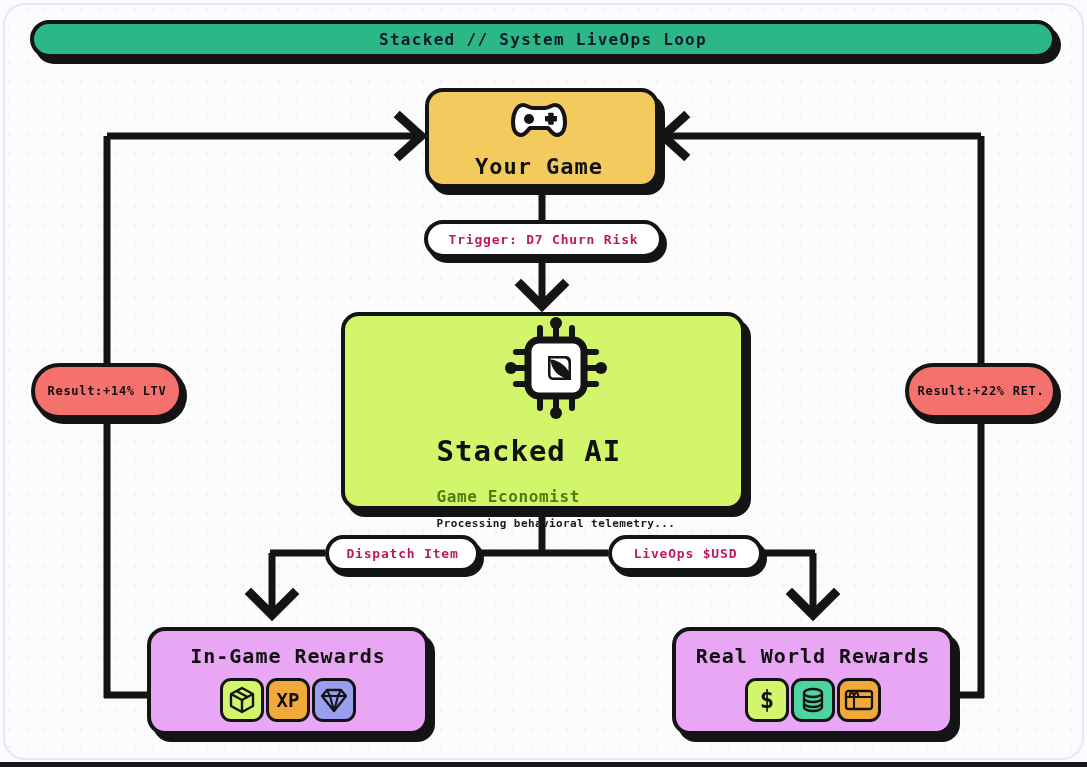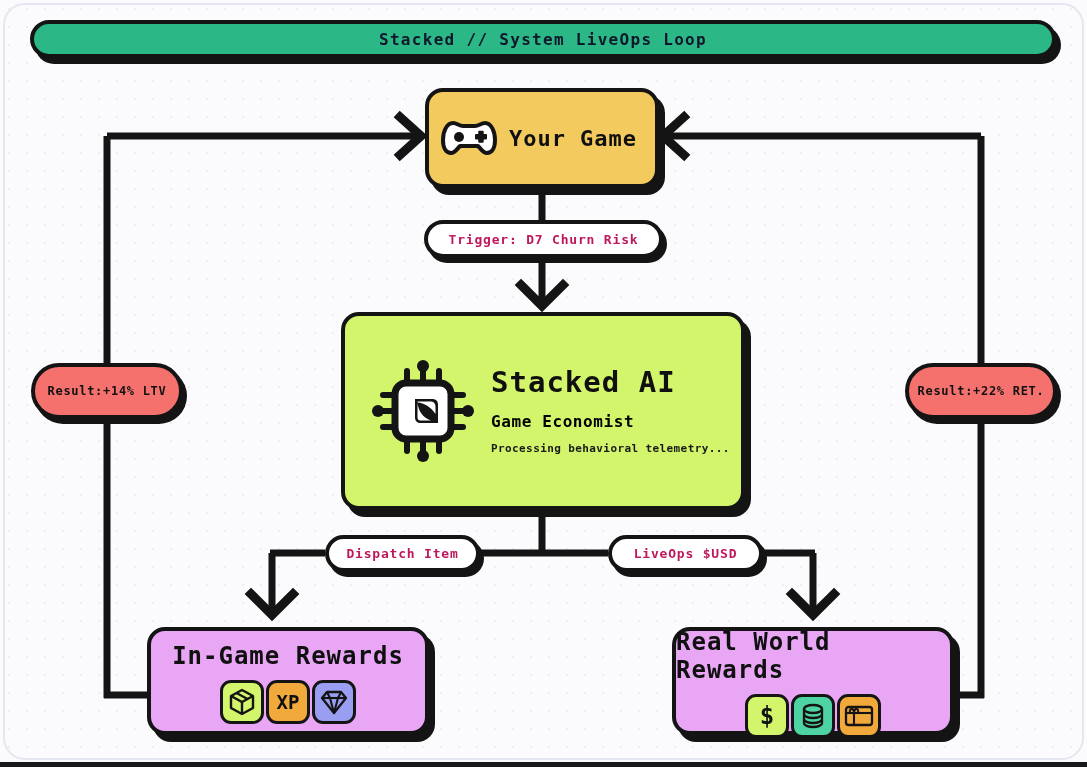--- a/index.html
+++ b/index.html
@@ -57,20 +57,21 @@
   
   .node {
     position: absolute;
     box-sizing: border-box;
     border: 4px solid #141414;
     border-radius: 18px;
     box-shadow: 6px 7px 0 #141414;
     display: flex;
     align-items: center;
     justify-content: center;
+    flex-direction: column;
   }
 
   
   #title-banner {
     position: absolute;
     left: 30px;
     top: 20px;
     width: 1026px;
     height: 38px;
     background: #2cb787;
@@ -195,22 +196,22 @@
     font-size: 29px;
     font-weight: bold;
     letter-spacing: 1px;
     color: #101010;
     line-height: 1.1;
   }
   #node-ai .ai-sub {
     font-size: 16px;
     font-weight: bold;
     letter-spacing: 0.6px;
-    color: #000000;
-    margin-top: 13px;
+    color: #4d7c0f;
+    margin-top: 19px;
   }
   #node-ai .ai-status {
     font-size: 11px;
     font-weight: bold;
     letter-spacing: 0.4px;
     color: #1a1a1a;
     margin-top: 11px;
   }
 
   
@@ -226,21 +227,21 @@
     width: 282px;
     height: 108px;
   }
   #node-real {
     left: 672px;
     top: 627px;
     width: 282px;
     height: 108px;
   }
   .reward-node .r-title {
-    font-size: 24px;
+    font-size: 20px;
     font-weight: bold;
     letter-spacing: 1px;
     color: #101010;
   }
   .chip-row { display: flex; gap: 2px; }
   .chip {
     width: 44px;
     height: 44px;
     border: 3px solid #141414;
     border-radius: 11px;

